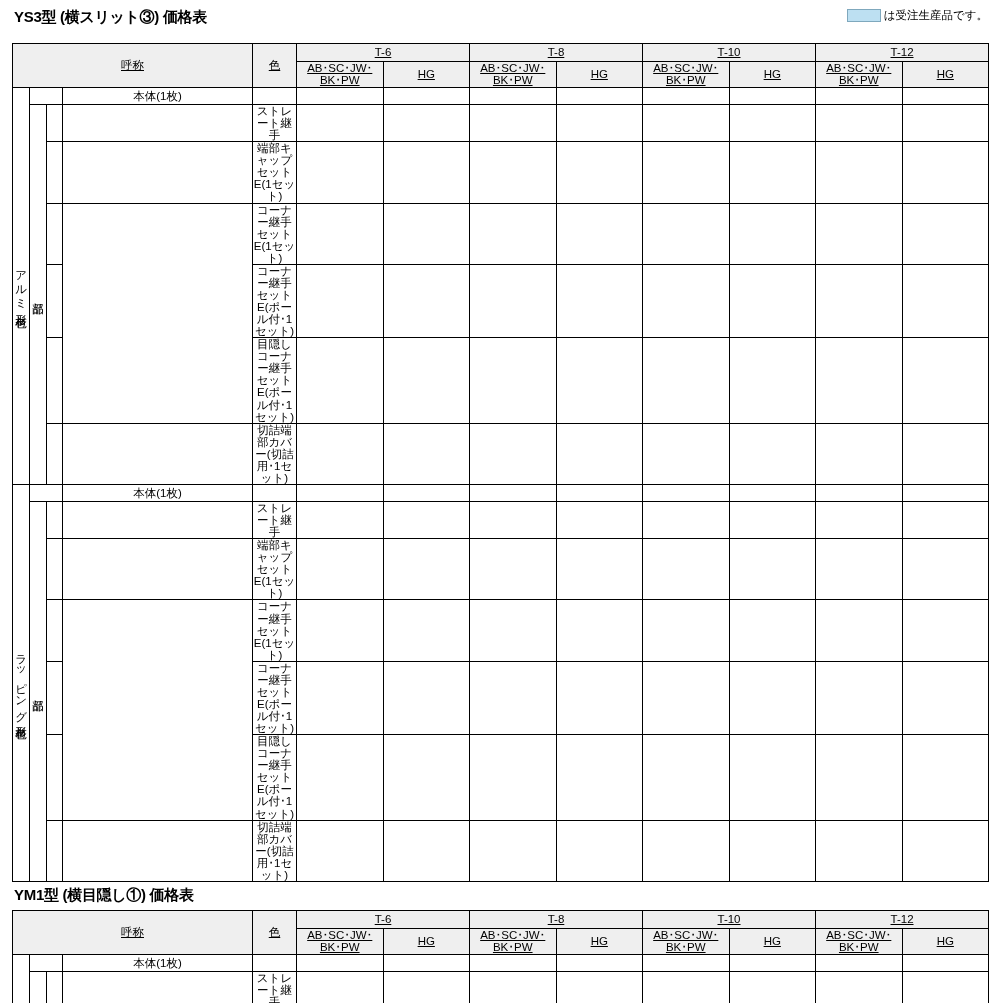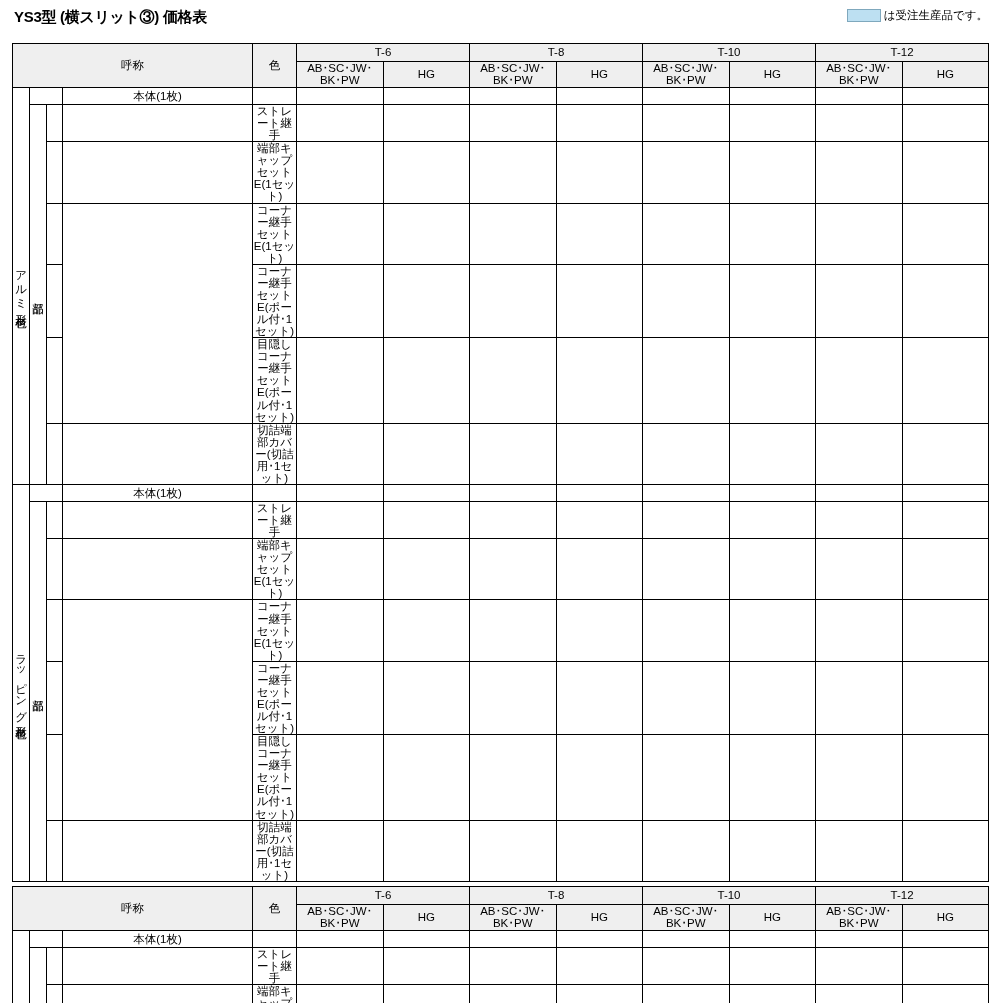--- a/index.html
+++ b/index.html
@@ -49,21 +49,21 @@
     border: 1px solid #000;
     padding: 0;
     font-size: 11.5px;
     font-weight: normal;
     text-align: center;
     vertical-align: middle;
     height: 17px;
     line-height: 1.05;
     background: #fff;
   }
-  .hdr { background: #efefef !important; }
+  .hdr { background: #efefef !important; text-decoration: underline; }
   .hdr-tall { height: 22px; }
   .two-line { font-size: 11px; line-height: 1.15; }
   .vert {
     writing-mode: vertical-rl;
     text-orientation: upright;
     letter-spacing: 1px;
     font-size: 11.5px;
     white-space: nowrap;
     margin: 0 auto;
   }
@@ -363,20 +363,23 @@
               <td class="empty"></td>
               <td class="empty"></td>
               <td class="empty"></td>
               <td class="empty"></td>
               <td class="empty"></td>
             </tr>
           </tbody>
         </table>
       </div>
       <div class="section">
+        <div class="title-row">
+          <div class="sec-title">YM1型 (横目隠し①) 価格表</div>
+        </div>
         <table class="price">
           <colgroup>
             <col style="width: 17px;">
             <col style="width: 17px;">
             <col style="width: 16px;">
             <col style="width: 190px;">
             <col style="width: 44px;">
             <col style="width: 86.5px;">
             <col style="width: 86.5px;">
             <col style="width: 86.5px;">

